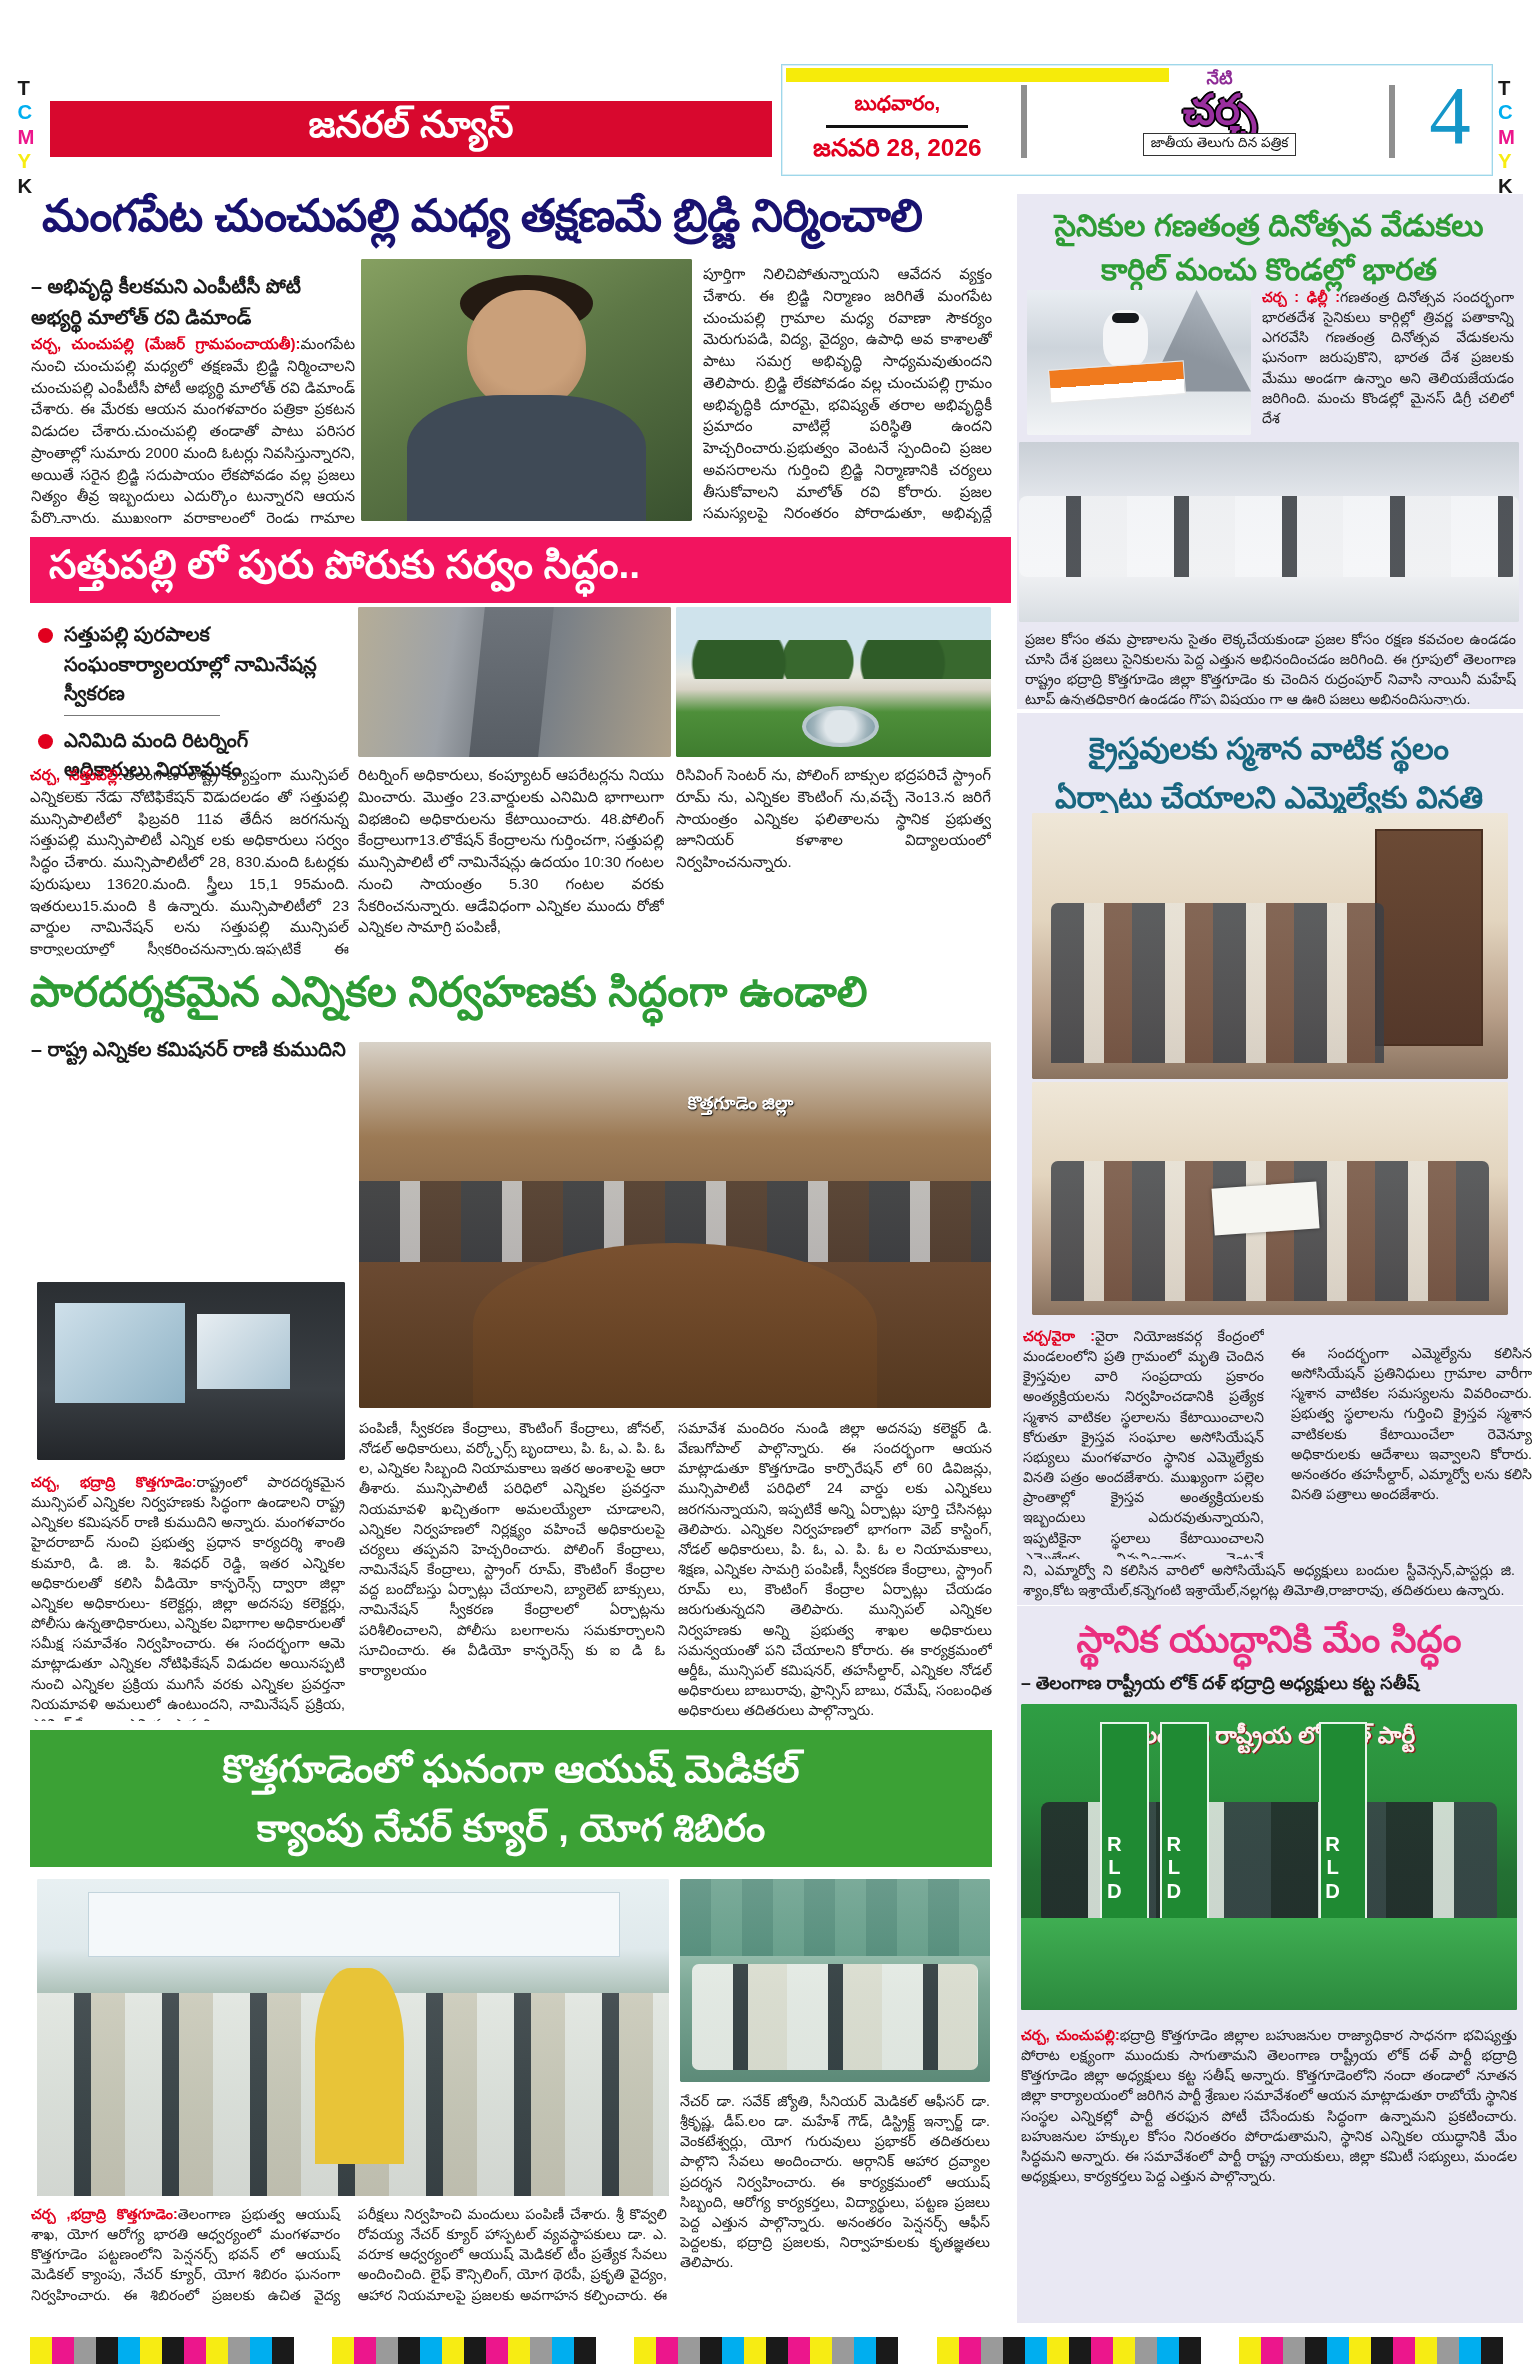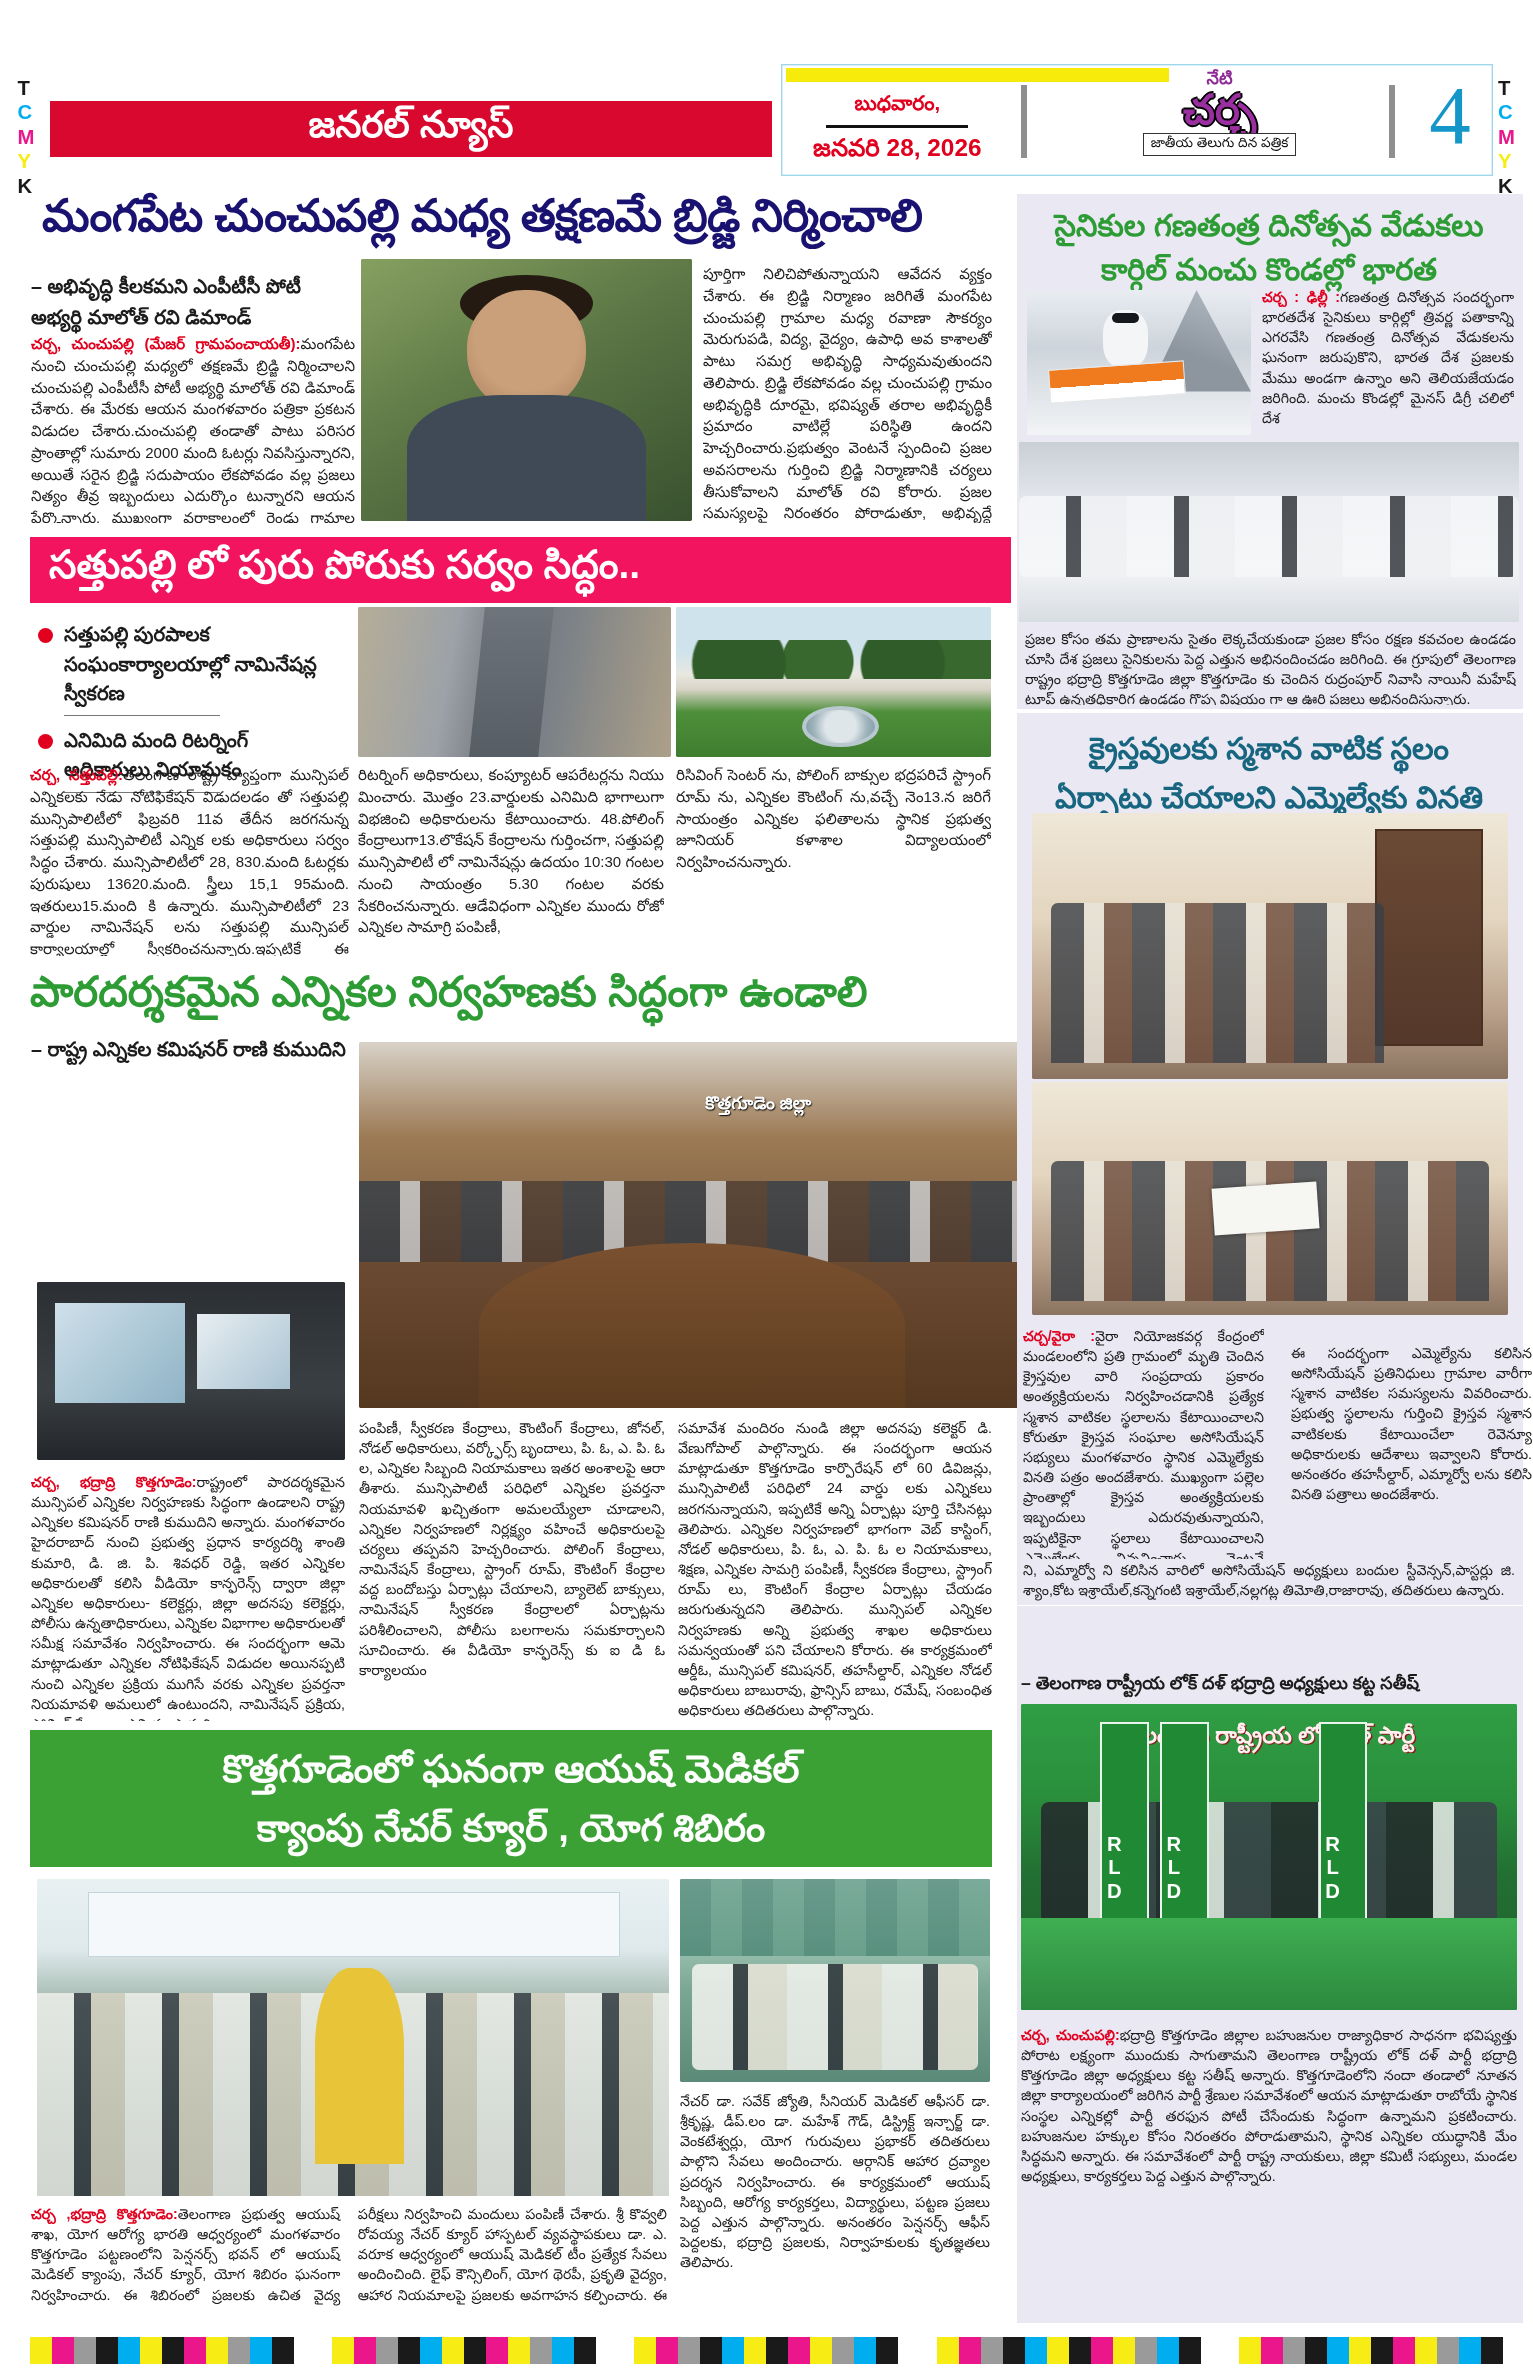--- a/index.html
+++ b/index.html
@@ -166,21 +166,21 @@
     <div class="ph-trees"></div>
     <div class="ph-fountain"></div>
   </div>
 
   <p class="abs jtxt" style="left:30px;top:764px;width:319px;height:192px;margin:0;"><span class="dateline">చర్చ, సత్తుపల్లి:</span><span>తెలంగాణ రాష్ట్ర వ్యాప్తంగా మున్సిపల్ ఎన్నికలకు నేడు నోటిఫికేషన్ విడుదలడం తో సత్తుపల్లి మున్సిపాలిటీలో ఫిబ్రవరి 11వ తేదీన జరగనున్న సత్తుపల్లి మున్సిపాలిటీ ఎన్నిక లకు అధికారులు సర్వం సిద్ధం చేశారు. మున్సిపాలిటీలో 28, 830.మంది ఓటర్లకు పురుషులు 13620.మంది. స్త్రీలు 15,1 95మంది. ఇతరులు15.మంది కి ఉన్నారు. మున్సిపాలిటీలో 23 వార్డుల నామినేషన్ లను సత్తుపల్లి మున్సిపల్ కార్యాలయాల్లో స్వీకరించనున్నారు.ఇప్పటికే ఈ ఎన్నికలకు సంబంధించి ఎనిమిది మంది ఎన్నికల రిటర్నింగ్ అధికారులు, అసిస్టెంట్</span></p>
   <p class="abs jtxt" style="left:358px;top:764px;width:306px;height:192px;margin:0;">రిటర్నింగ్ అధికారులు, కంప్యూటర్ ఆపరేటర్లను నియు మించారు. మొత్తం 23.వార్డులకు ఎనిమిది భాగాలుగా విభజించి అధికారులను కేటాయించారు. 48.పోలింగ్ కేంద్రాలుగా13.లొకేషన్ కేంద్రాలను గుర్తించగా, సత్తుపల్లి మున్సిపాలిటీ లో నామినేషన్లు ఉదయం 10:30 గంటల నుంచి సాయంత్రం 5.30 గంటల వరకు సేకరించనున్నారు. ఆడేవిధంగా ఎన్నికల ముందు రోజో ఎన్నికల సామాగ్రి పంపిణీ,</p>
   <p class="abs jtxt" style="left:676px;top:764px;width:315px;height:192px;margin:0;">రిసివింగ్ సెంటర్ ను, పోలింగ్ బాక్సుల భద్రపరిచే స్ట్రాంగ్ రూమ్ ను, ఎన్నికల కౌంటింగ్ ను,వచ్చే నెం13.న జరిగే సాయంత్రం ఎన్నికల ఫలితాలను స్థానిక ప్రభుత్వ జూనియర్ కళాశాల విద్యాలయంలో నిర్వహించనున్నారు.</p>
 
   <div class="abs h-green" style="left:30px;top:968px;width:962px;height:65px;overflow:hidden;">పారదర్శకమైన ఎన్నికల నిర్వహణకు సిద్ధంగా ఉండాలి</div>
   <div class="abs subhead" style="left:31px;top:1034px;width:434px;">– రాష్ట్ర ఎన్నికల కమిషనర్ రాణి కుముదిని</div>
-  <div class="abs ph ph-conf" style="left:359px;top:1042px;width:632px;height:366px;padding-left:34px;">
+  <div class="abs ph ph-conf" style="left:359px;top:1042px;width:632px;height:366px;">
     <div class="ph-people"></div>
     <div class="ph-table"></div>
     <div class="ph-walltext">కొత్తగూడెం జిల్లా</div>
   </div>
   <div class="abs ph ph-video" style="left:37px;top:1282px;width:308px;height:178px;">
     <div class="ph-screen1"></div>
     <div class="ph-screen2"></div>
   </div>
   <p class="abs jtxt-sm" style="left:31px;top:1472px;width:314px;height:249px;margin:0;"><span class="dateline">చర్చ, భద్రాద్రి కొత్తగూడెం:</span><span>రాష్ట్రంలో పారదర్శకమైన మున్సిపల్ ఎన్నికల నిర్వహణకు సిద్ధంగా ఉండాలని రాష్ట్ర ఎన్నికల కమిషనర్ రాణి కుముదిని అన్నారు. మంగళవారం హైదరాబాద్ నుంచి ప్రభుత్వ ప్రధాన కార్యదర్శి శాంతి కుమారి, డి. జి. పి. శివధర్ రెడ్డి, ఇతర ఎన్నికల అధికారులతో కలిసి వీడియో కాన్ఫరెన్స్ ద్వారా జిల్లా ఎన్నికల అధికారులు- కలెక్టర్లు, జిల్లా అదనపు కలెక్టర్లు, పోలీసు ఉన్నతాధికారులు, ఎన్నికల విభాగాల అధికారులతో సమీక్ష సమావేశం నిర్వహించారు. ఈ సందర్భంగా ఆమె మాట్లాడుతూ ఎన్నికల నోటిఫికేషన్ విడుదల అయినప్పటి నుంచి ఎన్నికల ప్రక్రియ ముగిసే వరకు ఎన్నికల ప్రవర్తనా నియమావళి అమలులో ఉంటుందని, నామినేషన్ ప్రక్రియ, పోలింగ్ కేంద్రాలు, ఎన్నికల సామగ్రి</span></p>
   <p class="abs jtxt-sm" style="left:359px;top:1418px;width:306px;height:304px;margin:0;">పంపిణీ, స్వీకరణ కేంద్రాలు, కౌంటింగ్ కేంద్రాలు, జోనల్, నోడల్ అధికారులు, వర్క్ఫోర్స్ బృందాలు, పి. ఓ, ఎ. పి. ఓ ల, ఎన్నికల సిబ్బంది నియామకాలు ఇతర అంశాలపై ఆరా తీశారు. మున్సిపాలిటీ పరిధిలో ఎన్నికల ప్రవర్తనా నియమావళి ఖచ్చితంగా అమలయ్యేలా చూడాలని, ఎన్నికల నిర్వహణలో నిర్లక్ష్యం వహించే అధికారులపై చర్యలు తప్పవని హెచ్చరించారు. పోలింగ్ కేంద్రాలు, నామినేషన్ కేంద్రాలు, స్ట్రాంగ్ రూమ్, కౌంటింగ్ కేంద్రాల వద్ద బందోబస్తు ఏర్పాట్లు చేయాలని, బ్యాలెట్ బాక్సులు, నామినేషన్ స్వీకరణ కేంద్రాలలో ఏర్పాట్లను పరిశీలించాలని, పోలీసు బలగాలను సమకూర్చాలని సూచించారు. ఈ వీడియో కాన్ఫరెన్స్ కు ఐ డి ఓ కార్యాలయం</p>
@@ -230,20 +230,21 @@
   </div>
   <div class="abs ph ph-room" style="left:1032px;top:1082px;width:476px;height:233px;">
     <div class="ph-crowd" style="width:92%;"></div>
     <div class="ph-paper"></div>
   </div>
   <p class="abs jtxt-sm" style="left:1023px;top:1326px;width:241px;height:233px;margin:0;"><span class="dateline">చర్చ/వైరా :</span><span>వైరా నియోజకవర్గ కేంద్రంలో మండలంలోని ప్రతి గ్రామంలో మృతి చెందిన క్రైస్తవుల వారి సంప్రదాయ ప్రకారం అంత్యక్రియలను నిర్వహించడానికి ప్రత్యేక స్మశాన వాటికల స్థలాలను కేటాయించాలని కోరుతూ క్రైస్తవ సంఘాల అసోసియేషన్ సభ్యులు మంగళవారం స్థానిక ఎమ్మెల్యేకు వినతి పత్రం అందజేశారు. ముఖ్యంగా పల్లెల ప్రాంతాల్లో క్రైస్తవ అంత్యక్రియలకు ఇబ్బందులు ఎదురవుతున్నాయని, ఇప్పటికైనా స్థలాలు కేటాయించాలని ఎమ్మెల్యేకు విన్నవించారు. వెంటనే స్పందించిన ఎమ్మెల్యే స్థానిక అధికారులతో మాట్లాడి సమస్య పరిష్కారానికి కృషి చేస్తామని హామీ ఇచ్చారు.</span></p>
   <p class="abs jtxt-sm" style="left:1274px;top:1326px;width:241px;height:233px;margin:17px;">ఈ సందర్భంగా ఎమ్మెల్యేను కలిసిన అసోసియేషన్ ప్రతినిధులు గ్రామాల వారీగా స్మశాన వాటికల సమస్యలను వివరించారు. ప్రభుత్వ స్థలాలను గుర్తించి క్రైస్తవ స్మశాన వాటికలకు కేటాయించేలా రెవెన్యూ అధికారులకు ఆదేశాలు ఇవ్వాలని కోరారు. అనంతరం తహసీల్దార్, ఎమ్మార్వో లను కలిసి వినతి పత్రాలు అందజేశారు.</p>
   <p class="abs jtxt-sm" style="left:1023px;top:1560px;width:492px;height:42px;margin:0;">ని, ఎమ్మార్వో ని కలిసిన వారిలో అసోసియేషన్ అధ్యక్షులు బందుల స్టీవెన్సన్,పాస్టర్లు జి. శ్యాం,కోట ఇశ్రాయేల్,కన్నెగంటి ఇశ్రాయేల్,నల్లగట్ల తిమోతి,రాజారావు, తదితరులు ఉన్నారు.</p>
 
   <div class="abs rail" style="left:1017px;top:1606px;width:506px;height:717px;"></div>
+  <div class="abs rail-h h-pinktxt" style="left:1027px;top:1613px;width:484px;">స్థానిక యుద్ధానికి మేం సిద్ధం</div>
   <div class="abs subhead" style="left:1021px;top:1670px;width:495px;font-size:17.6px;">– తెలంగాణ రాష్ట్రీయ లోక్ దళ్ భద్రాద్రి అధ్యక్షులు కట్ట సతీష్</div>
   <div class="abs ph ph-rld" style="left:1021px;top:1704px;width:496px;height:306px;">
     <div class="ph-rld-banner">తెలంగాణ రాష్ట్రీయ లోక్ దళ్ పార్టీ</div>
     <div class="ph-rld-men"></div>
     <div class="ph-rld-strip" style="left:16%;">RLD</div>
     <div class="ph-rld-strip" style="left:28%;">RLD</div>
     <div class="ph-rld-strip" style="left:60%;">RLD</div>
     <div class="ph-rld-table"></div>
   </div>
   <p class="abs jtxt-sm" style="left:1021px;top:2025px;width:496px;height:293px;margin:0;"><span class="dateline">చర్చ, చుంచుపల్లి:</span><span>భద్రాద్రి కొత్తగూడెం జిల్లాల బహుజనుల రాజ్యాధికార సాధనగా భవిష్యత్తు పోరాట లక్ష్యంగా ముందుకు సాగుతామని తెలంగాణ రాష్ట్రీయ లోక్ దళ్ పార్టీ భద్రాద్రి కొత్తగూడెం జిల్లా అధ్యక్షులు కట్ట సతీష్ అన్నారు. కొత్తగూడెంలోని నందా తండాలో నూతన జిల్లా కార్యాలయంలో జరిగిన పార్టీ శ్రేణుల సమావేశంలో ఆయన మాట్లాడుతూ రాబోయే స్థానిక సంస్థల ఎన్నికల్లో పార్టీ తరఫున పోటీ చేసేందుకు సిద్ధంగా ఉన్నామని ప్రకటించారు. బహుజనుల హక్కుల కోసం నిరంతరం పోరాడుతామని, స్థానిక ఎన్నికల యుద్ధానికి మేం సిద్ధమని అన్నారు. ఈ సమావేశంలో పార్టీ రాష్ట్ర నాయకులు, జిల్లా కమిటీ సభ్యులు, మండల అధ్యక్షులు, కార్యకర్తలు పెద్ద ఎత్తున పాల్గొన్నారు.</span></p>

